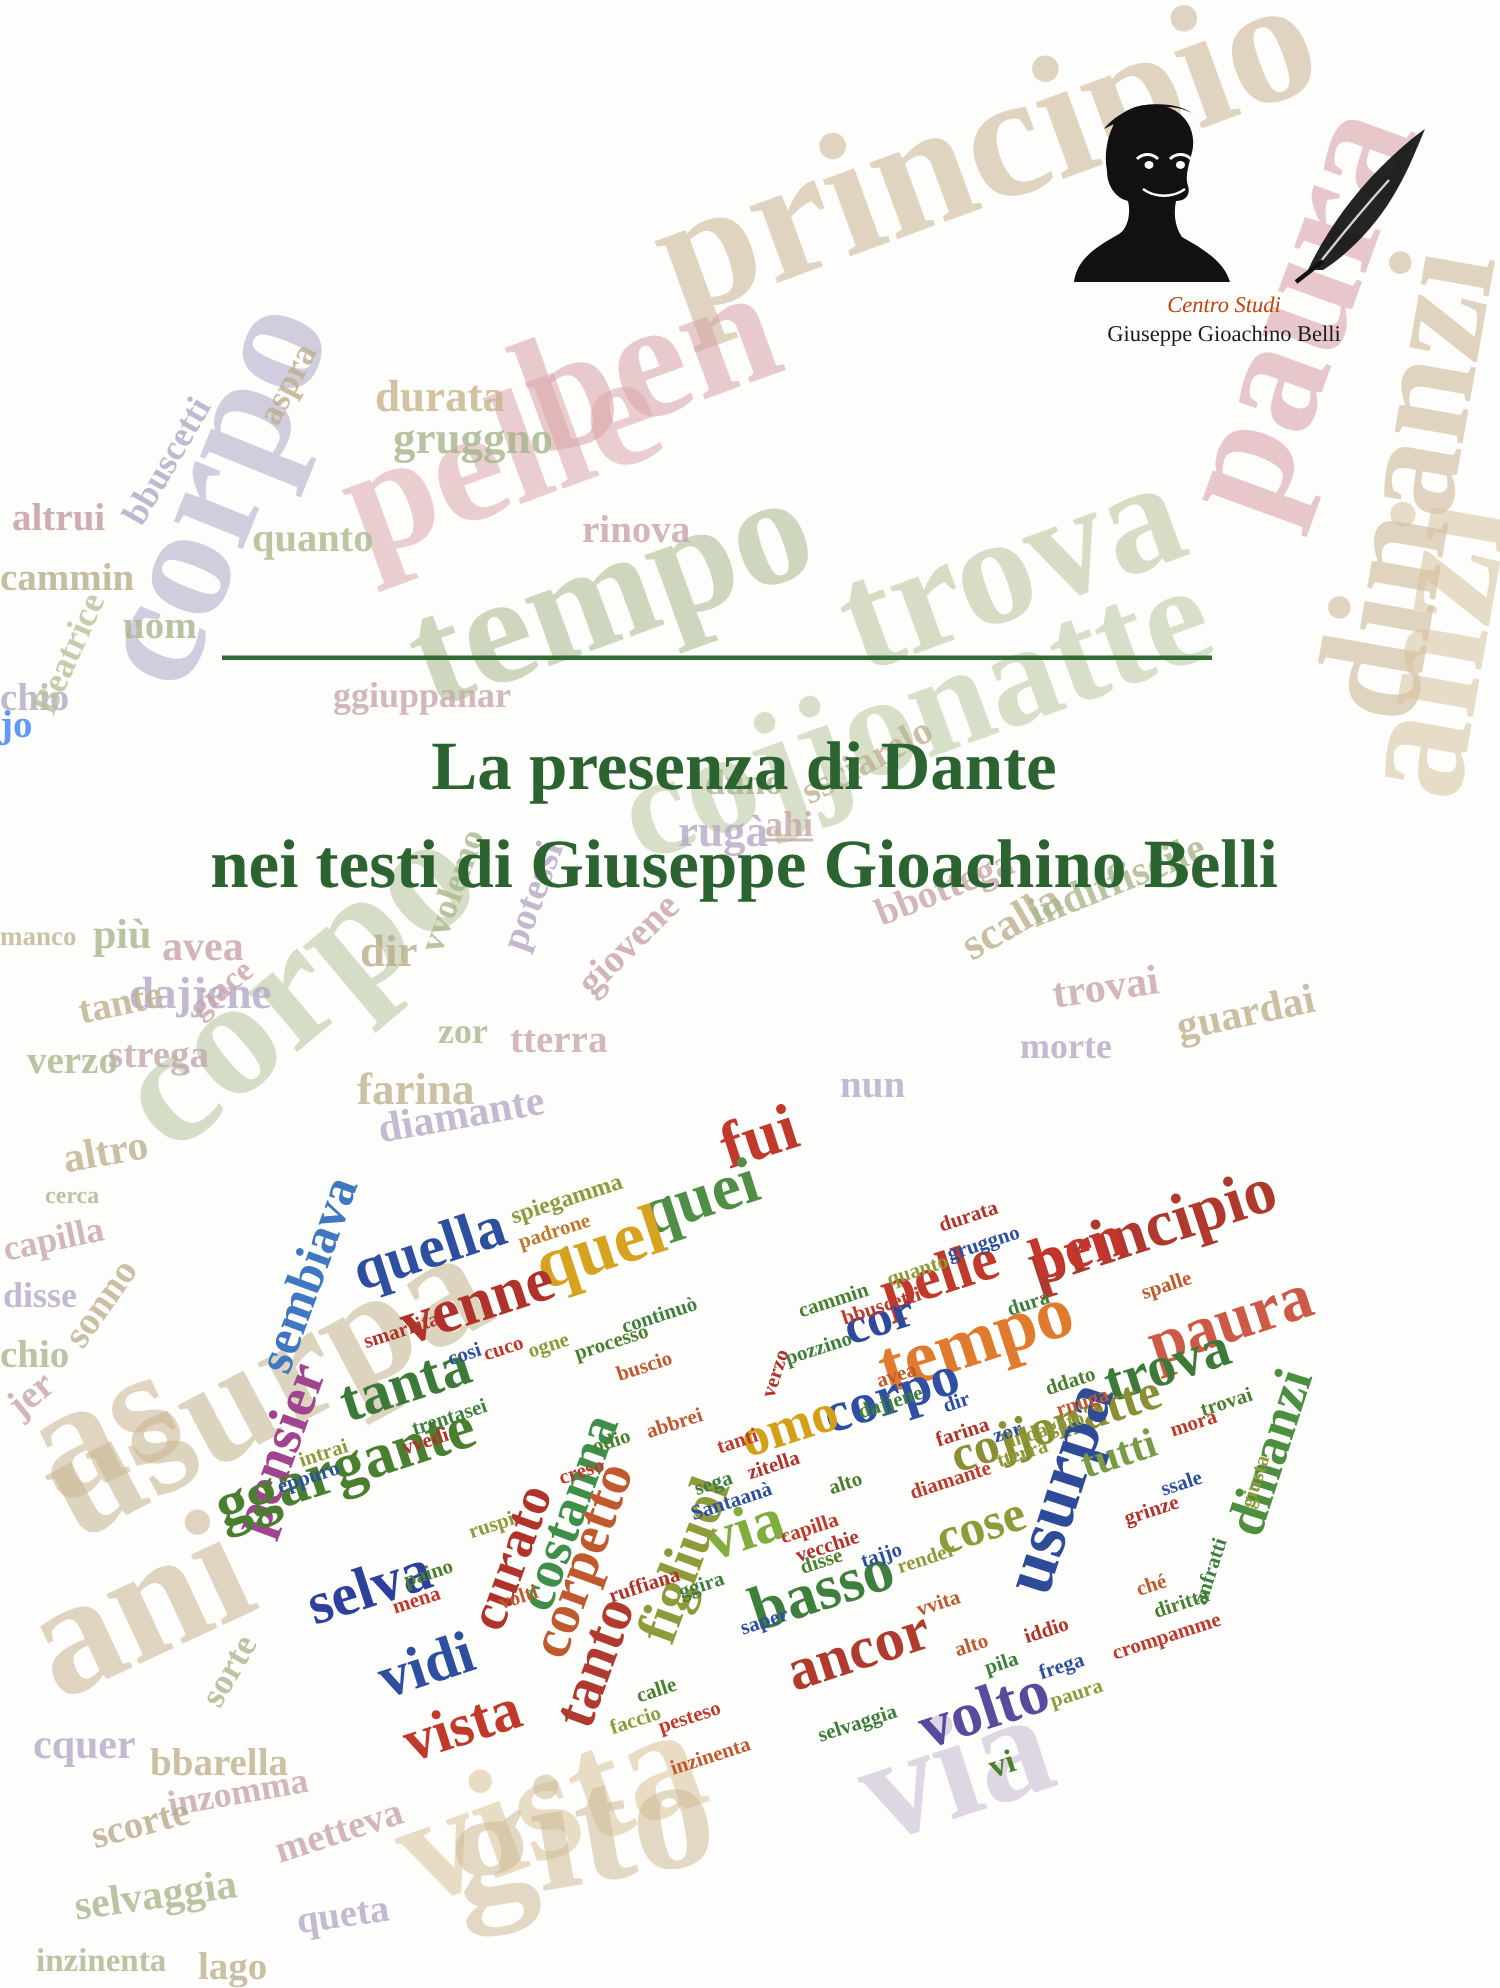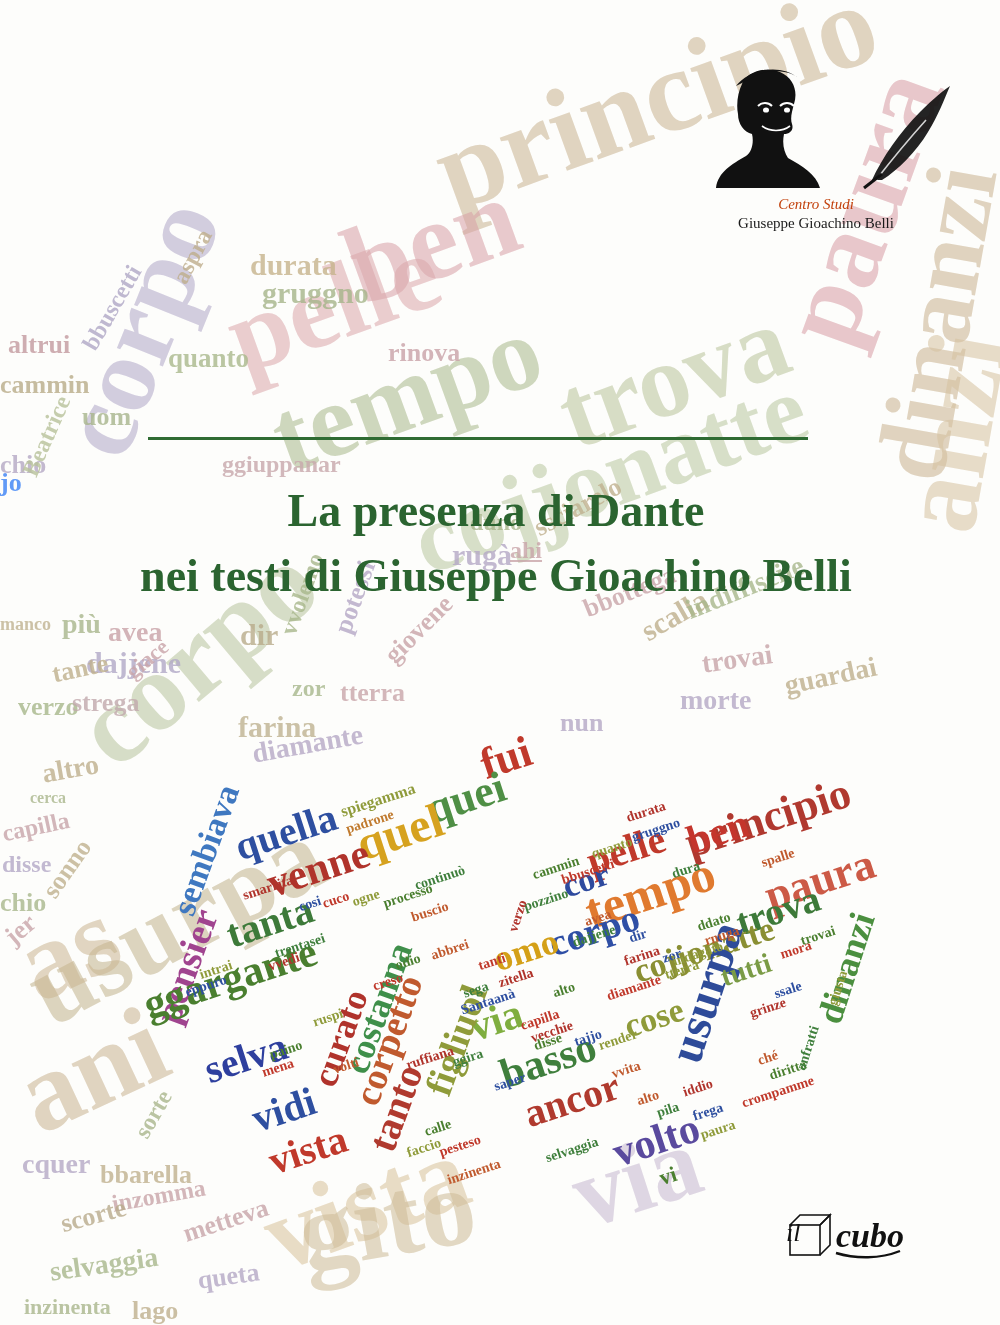--- a/index.html
+++ b/index.html
@@ -177,21 +177,21 @@
       <span class="bg-word" style="left: 110px; top: 1192px; font-size: 24px; color: rgb(201, 165, 169); opacity: 0.8; transform: rotate(-10deg);">inzomma</span>
       <span class="bg-word" style="left: 58px; top: 1212px; font-size: 26px; color: rgb(185, 171, 140); opacity: 0.8; transform: rotate(-15deg);">scorte</span>
       <span class="bg-word" style="left: 48px; top: 1258px; font-size: 28px; color: rgb(169, 184, 140); opacity: 0.8; transform: rotate(-8deg);">selvaggia</span>
       <span class="bg-word" style="left: 180px; top: 1222px; font-size: 26px; color: rgb(200, 165, 169); opacity: 0.8; transform: rotate(-18deg);">metteva</span>
       <span class="bg-word" style="left: 196px; top: 1268px; font-size: 26px; color: rgb(181, 169, 198); opacity: 0.8; transform: rotate(-8deg);">queta</span>
       <span class="bg-word" style="left: 132px; top: 1298px; font-size: 26px; color: rgb(191, 176, 142); opacity: 0.8; transform: rotate(0deg);">lago</span>
       <span class="bg-word" style="left: 24px; top: 1296px; font-size: 22px; color: rgb(170, 183, 141); opacity: 0.8; transform: rotate(0deg);">inzinenta</span>
       <span class="bg-word" style="left: 636px; top: 620px; font-size: 30px; color: rgb(191, 176, 142); opacity: 0.8; transform: rotate(-30deg);">scalla</span>
       <span class="bg-word" style="left: 682px; top: 598px; font-size: 28px; color: rgb(169, 184, 140); opacity: 0.8; transform: rotate(-22deg);">indiffiscile</span>
       <span class="bg-word" style="left: 700px; top: 650px; font-size: 28px; color: rgb(200, 165, 169); opacity: 0.8; transform: rotate(-8deg);">trovai</span>
-      <span class="bg-word" style="left: 680px; top: 686px; font-size: 28px; color: rgb(181, 169, 198); opacity: 0.8; transform: rotate(0deg);">morte</span>
+      <span class="bg-word" style="left: 680px; top: 686px; font-size: 24px; color: rgb(181, 169, 198); opacity: 0.8; transform: rotate(0deg);">morte</span>
       <span class="bg-word" style="left: 782px; top: 672px; font-size: 28px; color: rgb(191, 176, 142); opacity: 0.8; transform: rotate(-12deg);">guardai</span>
       <span class="bg-word" style="left: 580px; top: 598px; font-size: 26px; color: rgb(201, 165, 169); opacity: 0.8; transform: rotate(-22deg);">bbottega</span>
       <span class="bg-word" style="left: 452px; top: 540px; font-size: 30px; color: rgb(181, 169, 198); opacity: 0.8; transform: rotate(0deg);">rugà</span>
       <span class="bg-word" style="left: 530px; top: 518px; font-size: 26px; color: rgb(192, 177, 143); opacity: 0.8; transform: rotate(-28deg);">ssciarelo</span>
       <span class="bg-word" style="left: 470px; top: 510px; font-size: 24px; color: rgb(170, 183, 141); opacity: 0.8; transform: rotate(0deg);">duno</span>
       <span class="bg-word" style="left: 510px; top: 538px; font-size: 24px; color: rgb(201, 165, 169); opacity: 0.8; transform: rotate(0deg); text-decoration: underline;">ahi</span>
       <span class="bg-word" style="left: 560px; top: 710px; font-size: 26px; color: rgb(181, 169, 198); opacity: 0.8; transform: rotate(0deg);">nun</span>
       <span class="bg-word" style="left: 290px; top: 1180px; font-size: 110px; color: rgb(205, 187, 150); opacity: 0.55; transform: rotate(-10deg);">gito</span>
       <span class="bg-word" style="left: 0px; top: 1050px; font-size: 112px; color: rgb(201, 179, 145); opacity: 0.55; transform: rotate(-25deg);">ani</span>
       <span class="bg-word" style="left: 0px; top: 920px; font-size: 110px; color: rgb(203, 182, 146); opacity: 0.55; transform: rotate(-25deg);">as</span>
@@ -333,28 +333,14 @@
       <span class="cw" style="left: 468px; top: 160px; font-size: 14px; color: rgb(63, 127, 60); transform: translate(-50%, -50%) rotate(-18deg);">pozzino</span>
       <span class="cw" style="left: 440px; top: 176px; font-size: 14px; color: rgb(176, 51, 43); transform: translate(-50%, -50%) rotate(-72deg);">verzo</span>
       <span class="cw" style="left: 560px; top: 196px; font-size: 14px; color: rgb(46, 79, 160); transform: translate(-50%, -50%) rotate(-18deg);">dir</span>
       <span class="cw" style="left: 620px; top: 214px; font-size: 14px; color: rgb(143, 155, 58); transform: translate(-50%, -50%) rotate(-18deg);">indagato</span>
       <span class="cw" style="left: 590px; top: 436px; font-size: 22px; color: rgb(74, 127, 47); transform: translate(-50%, -50%) rotate(-18deg);">vi</span>
       <span class="cw" style="left: 414px; top: 222px; font-size: 14px; color: rgb(192, 57, 43); transform: translate(-50%, -50%) rotate(-18deg);">tanti</span>
       <span class="cw" style="left: 486px; top: 250px; font-size: 14px; color: rgb(74, 127, 47); transform: translate(-50%, -50%) rotate(-18deg);">alto</span>
       <span class="cw" style="left: 548px; top: 330px; font-size: 14px; color: rgb(192, 90, 46); transform: translate(-50%, -50%) rotate(-18deg);">vvita</span>
     </div>
 
-  <div class="cubo">
-    <svg width="140" height="62" viewBox="0 0 140 62" xmlns="http://www.w3.org/2000/svg">
-      <g stroke="#111" stroke-width="1.6" fill="none">
-        <rect x="6" y="18" width="30" height="30"></rect>
-        <path d="M6 18 L16 8 L46 8 L36 18"></path>
-        <path d="M36 18 L46 8 L46 38 L36 48"></path>
-      </g>
-      <g fill="#111" font-family="Liberation Serif, serif" font-style="italic">
-        <text x="2" y="34" font-size="26">il</text>
-        <text x="52" y="40" font-size="34" font-weight="700">cubo</text>
-      </g>
-      <path d="M52 46 C72 52 96 52 116 44" stroke="#111" stroke-width="2.4" fill="none"></path>
-    </svg>
-  </div>
 
 </div>
 
 </body></html>

